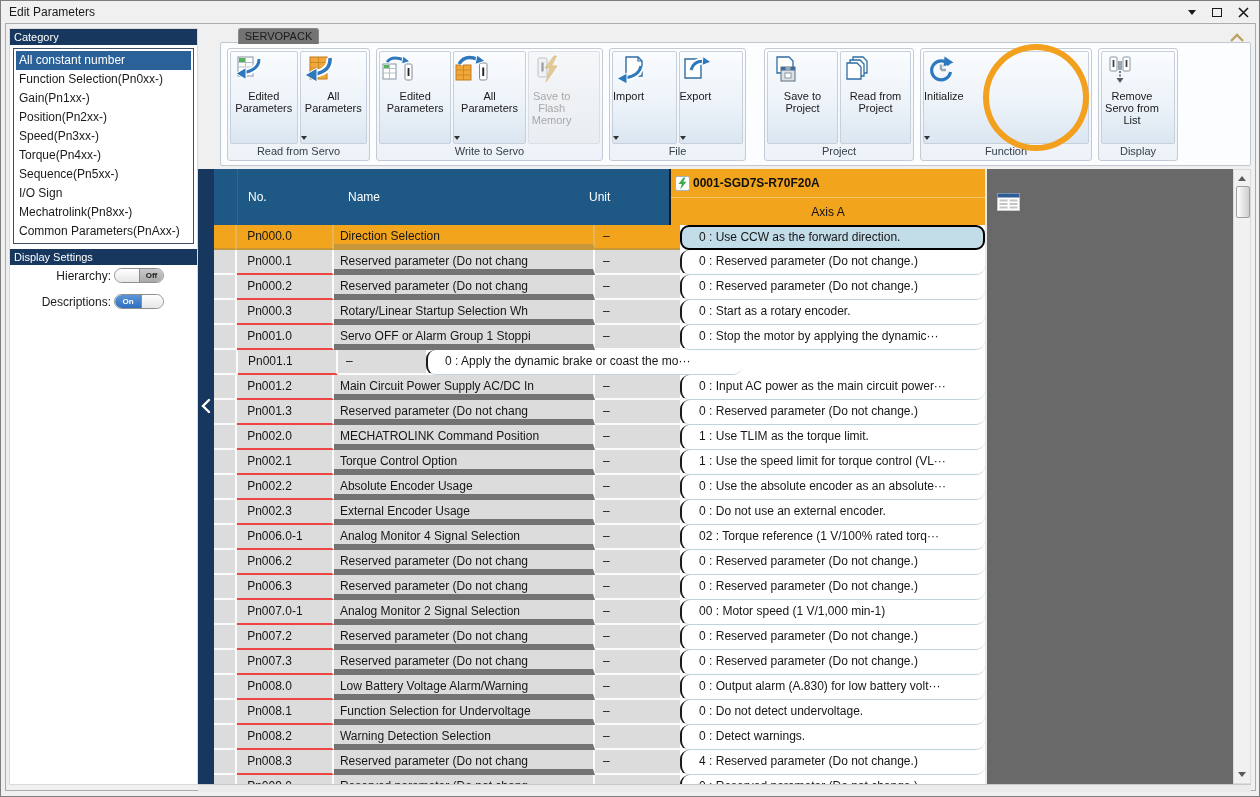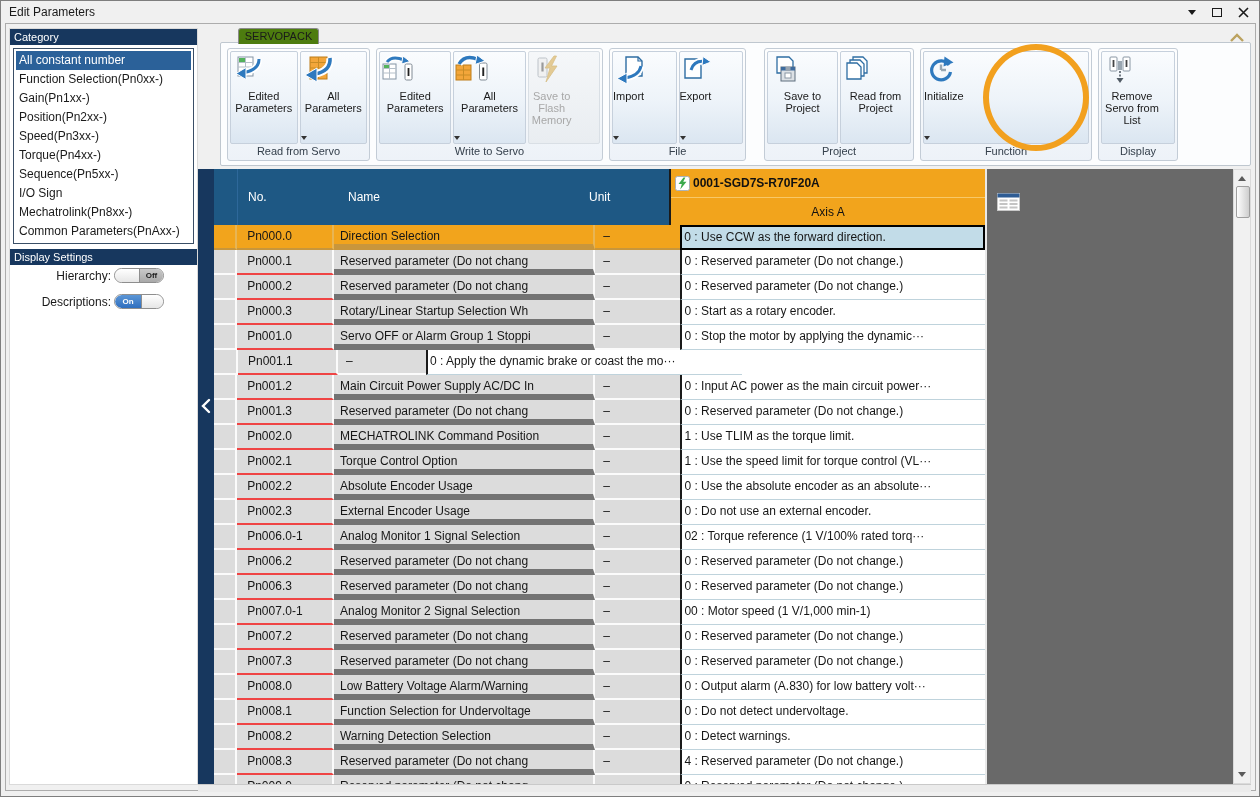--- a/index.html
+++ b/index.html
@@ -24,21 +24,21 @@
   .toggle-row{position:absolute;left:0;width:154px;display:flex;justify-content:flex-end;align-items:center;gap:3px;
         font-size:12px;color:#1A1A1A;}
   .toggle{width:50px;height:15px;border:1px solid #8E8E8E;border-radius:8px;box-sizing:border-box;display:flex;
         overflow:hidden;font-size:8px;font-weight:bold;cursor:pointer;}
   .toggle .knob{background:linear-gradient(#FFFFFF,#E6E6E6);}
   .toggle.off .knob{width:24px;border-right:1px solid #8E8E8E;border-radius:8px 0 0 8px;}
   .toggle.off .state{flex:1;background:linear-gradient(#C9C9C9,#A9A9A9);color:#1A1A1A;text-align:center;line-height:13px;}
   .toggle.on .state{width:26px;background:linear-gradient(#5C96D6,#2F6FBF);color:#FFF;text-align:center;line-height:13px;border-radius:8px 0 0 8px;}
   .toggle.on .knob{flex:1;border-left:1px solid #8E8E8E;border-radius:0 8px 8px 0;}
   
-  .tab{position:absolute;left:237px;top:27px;width:79px;height:15px;background:#4d7c0f;border:1px solid #8A8A8A;
+  .tab{position:absolute;left:237px;top:27px;width:79px;height:15px;background:#737373;border:1px solid #8A8A8A;
         border-bottom:none;border-radius:3px 3px 0 0;font-size:11px;text-align:center;line-height:15px;color:#1A1A1A;z-index:2;cursor:pointer;}
   .ribbon{position:absolute;left:219px;top:41px;width:1031px;height:124px;background:#FCFDFE;border:1px solid #BFC7CF;
         border-radius:2px;box-sizing:border-box;}
   .ribbon-collapse{position:absolute;left:1228px;top:29px;width:16px;height:13px;cursor:pointer;}
   .rgroup{position:absolute;top:5px;height:113px;border:1px solid #C3CCD6;border-radius:3px;
         background:linear-gradient(#FEFEFE,#EDF2F8);box-sizing:border-box;display:flex;flex-direction:column;}
   .btnrow{flex:1;display:flex;justify-content:center;gap:2px;padding:2px 2px 0 2px;}
   .rbtn{flex:1;display:flex;flex-direction:column;align-items:flex-start;border:1px solid #C6D0DC;border-radius:2px;
         background:linear-gradient(#FAFCFE 0%,#EDF3F9 55%,#DBE6F1 100%);padding-top:3px;box-sizing:border-box;cursor:pointer;min-width:0;}
   .rbtn .lbl{font-size:11px;line-height:12px;text-align:center;color:#1A1A1A;margin-top:1px;}
@@ -67,21 +67,21 @@
   .vh-top{height:28px;background:#F2A41C;display:flex;align-items:center;gap:3px;padding-left:4px;
         font-size:12px;font-weight:bold;color:#111;box-sizing:border-box;}
   .vh-bottom{height:28px;background:#F2A41C;text-align:center;line-height:28px;font-size:12px;color:#111;
         border-top:1px solid #F8C868;box-sizing:border-box;}
   .t-row{display:flex;height:25px;}
   .tc{box-sizing:border-box;font-size:12px;color:#161616;white-space:nowrap;overflow:hidden;line-height:22px;cursor:default;}
   .tc.rowsel{width:24px;background:#DCDCDC;border-bottom:2px solid #FBFBFB;border-right:2px solid #FBFBFB;}
   .tc.no{width:100px;background:#DCDCDC;padding-left:10px;border-bottom:2px solid #ef4444;border-right:2px solid #FBFBFB;}
   .tc.name{width:271px;background:#DCDCDC;padding-left:6px;border-bottom:6px solid #737373;border-right:2px solid #FBFBFB;}
   .tc.unit{width:88px;background:#DCDCDC;padding-left:8px;border-bottom:2px solid #FBFBFB;}
-  .tc.val{width:316px;background:#FFF;padding-left:2px;border-bottom:1px solid #BFD3DC;border-left:2px solid #1A1A1A;}
+  .tc.val{width:316px;background:#FFF;padding-left:17px;border-bottom:1px solid #BFD3DC;border-left:2px solid #1A1A1A;border-radius:9px;}
   .t-row.sel .tc.rowsel,.t-row.sel .tc.no,.t-row.sel .tc.name,.t-row.sel .tc.unit{
         background:#F2A41C;border-bottom-color:#C8963C;border-right-color:#E8B554;}
   .t-row.sel .tc.val{background:#C2DCE8;border:2px solid #000;line-height:20px;}
   .side-gray{position:absolute;left:984px;top:168px;width:248px;height:615px;background:#696969;
         border-left:2px solid #E9E9E9;box-sizing:border-box;}
   .panel-table-icon{position:absolute;left:10px;top:24px;}
   .vscroll{position:absolute;left:1232px;top:168px;width:18px;height:615px;background:#F1F1F1;
         border:1px solid #DADADA;box-sizing:border-box;}
   .vs-up{position:absolute;top:6px;left:4px;width:0;height:0;border-left:4px solid transparent;
         border-right:4px solid transparent;border-bottom:5px solid #5A5A5A;cursor:pointer;}
@@ -442,21 +442,21 @@
         <div class="t-row">
           <div class="tc rowsel"></div>
           <div class="tc no">Pn002.3</div>
           <div class="tc name">External Encoder Usage</div>
           <div class="tc unit">–</div>
           <div class="tc val">0 : Do not use an external encoder.</div>
         </div>
         <div class="t-row">
           <div class="tc rowsel"></div>
           <div class="tc no">Pn006.0-1</div>
-          <div class="tc name">Analog Monitor 1 Signal Selection</div>
+          <div class="tc name">Analog Monitor 4 Signal Selection</div>
           <div class="tc unit">–</div>
           <div class="tc val">02 : Torque reference (1 V/100% rated torq···</div>
         </div>
         <div class="t-row">
           <div class="tc rowsel"></div>
           <div class="tc no">Pn006.2</div>
           <div class="tc name">Reserved parameter (Do not chang</div>
           <div class="tc unit">–</div>
           <div class="tc val">0 : Reserved parameter (Do not change.)</div>
         </div>

